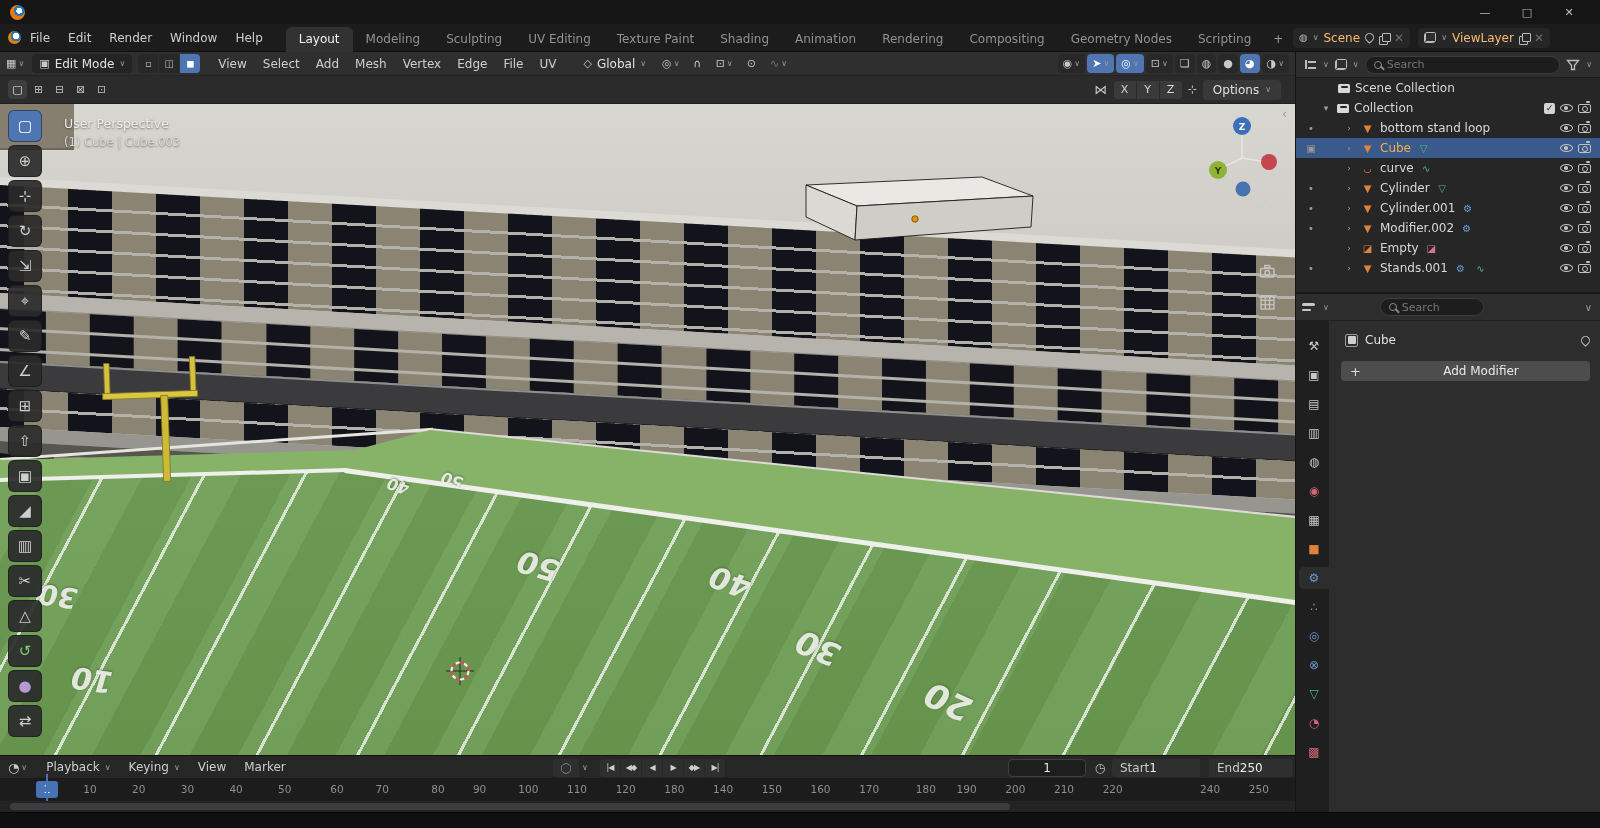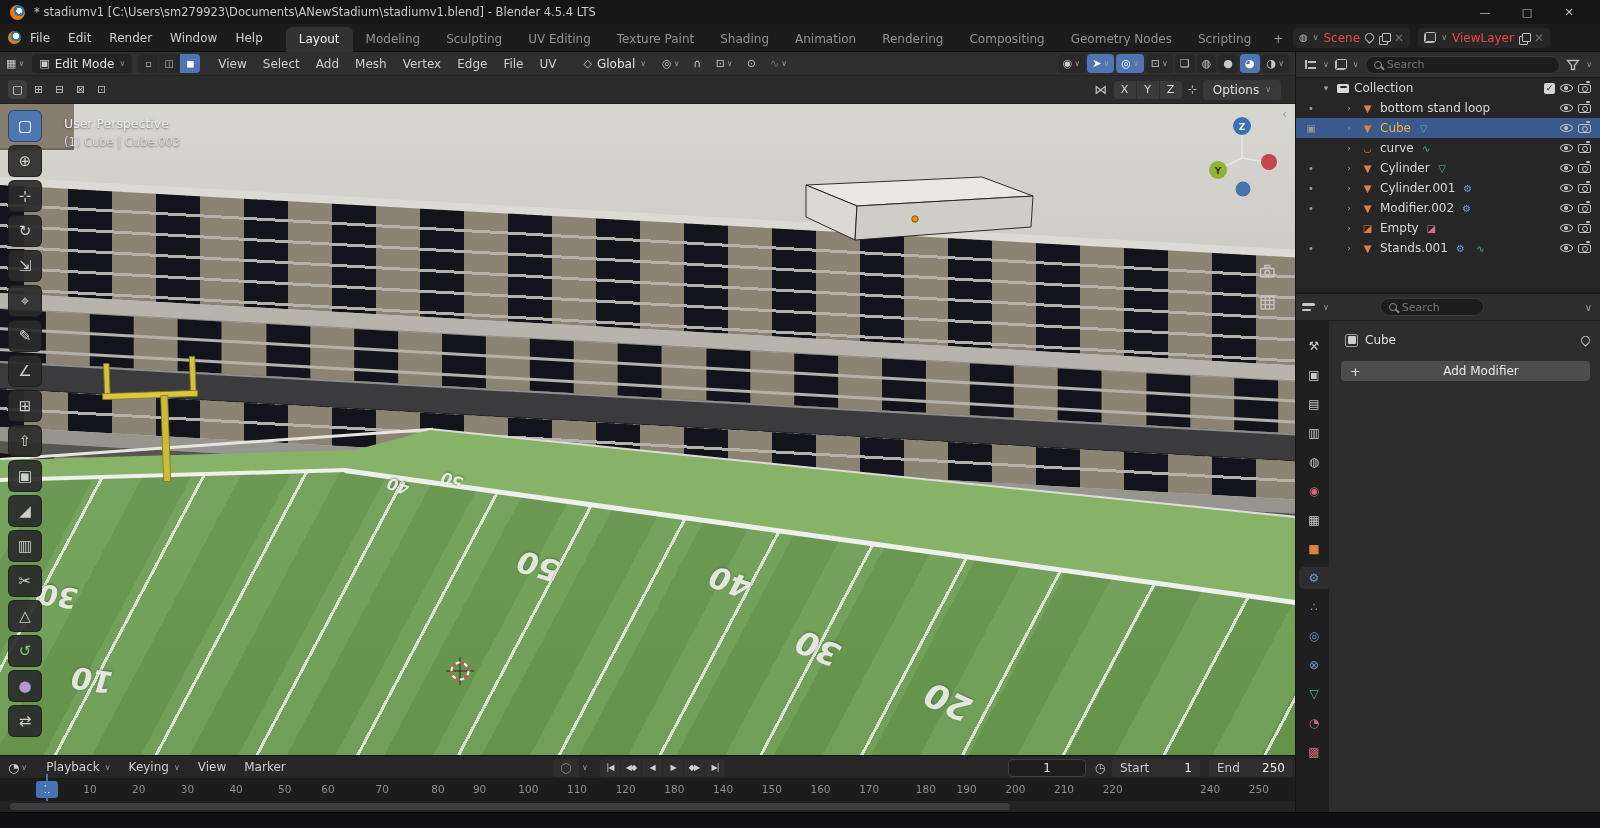--- a/index.html
+++ b/index.html
@@ -17,21 +17,21 @@
   
   .topbar { position:absolute; left:0; top:24px; width:1600px; height:28px; background:#1c1c1c; display:flex; align-items:center; padding:0 8px; border-bottom:1px solid #101010; }
   .menu-item { padding:4px 9px; color:#cfcfcf; border-radius:4px; }
   .menurow { display:flex; align-items:flex-start; }
   .tabs { display:flex; align-items:flex-end; margin-left:14px; height:28px; }
   .ws-tab { padding:5px 13px 6px; color:#929292; font-size:12px; border-radius:6px 6px 0 0; }
   .ws-tab.active { background:#323232; color:#f1f1f1; }
   .ws-tab.plus { color:#9a9a9a; padding:5px 9px 6px; }
   .tb-right { margin-left:auto; display:flex; align-items:center; gap:8px; margin-right:42px; }
   .pill { display:flex; align-items:center; gap:5px; background:#262626; border-radius:4px; padding:2px 6px; height:20px; }
-  .pill .lbl { color:#ef4444; }
+  .pill .lbl { color:#fdba74; }
   .pill .dim { color:#6f6f6f; }
   .caret { color:#9a9a9a; font-size:8px; }
   .mini-ic { color:#bdbdbd; font-size:10px; }
   .i-copy { position:relative; width:10px; height:10px; display:inline-block; }
   .i-copy::before, .i-copy::after { content:""; position:absolute; width:7px; height:7px; border:1px solid #bdbdbd; border-radius:1px; }
   .i-copy::before { left:0; top:3px; } .i-copy::after { left:3px; top:0; background:#262626; }
   .i-pin { display:inline-block; width:9px; height:9px; border:1.4px solid #bdbdbd; border-radius:50% 50% 50% 0; transform:rotate(-45deg); }
 
   
   .vp { position:absolute; left:0; top:52px; width:1295px; height:703px; }
@@ -159,21 +159,21 @@
   .tl-menus { display:flex; align-items:center; }
   .tl-menus .menu-item { padding:3px 9px; display:flex; gap:5px; align-items:center; }
   .tl-abs { position:absolute; top:2.5px; height:18px; display:flex; align-items:center; }
   .rec { left:553px; gap:3px; }
   .recbtn { width:26px; height:18px; background:#2e2e2e; border-radius:4px 0 0 4px; color:#8f8f8f; display:flex; align-items:center; justify-content:center; font-size:10px; }
   .transport { left:600px; gap:1px; }
   .tbtn { width:20px; height:18px; background:#2e2e2e; color:#cfcfcf; font-size:8px; display:flex; align-items:center; justify-content:center; letter-spacing:-1px; }
   .tbtn:first-child { border-radius:4px 0 0 4px; } .tbtn:last-child { border-radius:0 4px 4px 0; }
   .framefield { left:1008px; width:78px; background:#1e1e1e; border:1px solid #3e3e3e; border-radius:4px; justify-content:center; color:#e6e6e6; }
   .clockbtn { left:1090px; width:20px; justify-content:center; color:#bdbdbd; font-size:12px; }
-  .rangefield { background:#2f2f2f; padding:0 8px; justify-content:space-between; color:#c9c9c9; }
+  .rangefield { background:#2f2f2f; padding:0 8px; justify-content:flex-start; color:#c9c9c9; }
   .startf { left:1112px; width:88px; border-radius:4px 0 0 4px; }
   .endf { left:1201px; width:84px; border-radius:0 4px 4px 0; margin-left:8px; }
   .rangefield .val { color:#ececec; }
   .ruler { position:relative; height:22px; background:#1c1c1c; }
   .tickn { position:absolute; top:4px; width:36px; text-align:center; color:#8f8f8f; font-size:10.5px; }
   .curframe { position:absolute; left:36px; top:2px; width:22px; height:17px; background:#4772b3; color:#fff; border-radius:3px; text-align:center; line-height:17px; font-size:11px; }
   .playhead { position:absolute; left:46px; top:19px; width:2px; height:38px; background:#4772b3; }
   .tl-scroll { position:relative; height:11px; background:#232323; }
   .tl-scroll .handle { position:absolute; left:10px; top:2px; width:1000px; height:7px; background:#3d3d3d; border-radius:4px; }
 
@@ -181,21 +181,20 @@
 
   .dim-c { color:#707070; }
 </style>
 </head>
 <body>
 
 <div id="app">
 
   <div class="titlebar">
     <span class="blogo"></span>
-    <span class="wtitle">* stadiumv1 [C:\Users\sm279923\Documents\ANewStadium\stadiumv1.blend] - Blender 4.5.4 LTS</span>
     <div class="wctrls" id="win-controls">
         <span class="wbtn">—</span>
         <span class="wbtn">□</span>
         <span class="wbtn">✕</span>
       </div>
   </div>
 
   <div class="topbar">
     <span class="blogo" style="width:13px;height:13px;"></span>
     <div class="menurow" id="menu-items">
@@ -480,20 +479,24 @@
       <span class="caret">∨</span>
       <div class="search">
         <span class="mag"></span>
         <input readonly="" placeholder="Search" style="">
       </div>
       <svg width="14" height="12" fill="none" stroke="#bdbdbd" stroke-width="1.3">
         <path d="M1.5 1.5 H12.5 L8.5 6.5 V10.5 L5.5 10.5 V6.5 Z"></path>
       </svg>
       <span class="caret">∨</span>
     </div>
+    <div class="o-row" style="padding-left:42px;">
+      <span class="i-box"></span>
+      <span class="o-name">Scene Collection</span>
+    </div>
     <div class="o-row" style="padding-left:24px;">
       <span class="c-caret">▾</span>
       <span class="i-box"></span>
       <span class="o-name">Collection</span>
       <span class="o-sp"></span>
       <span class="i-checkbox">✓</span>
       <span class="i-eye"></span>
       <span class="i-cam"></span>
     </div>
     <div id="outliner-rows">
@@ -661,21 +664,21 @@
         <span class="val">250</span>
       </div>
     </div>
     <div class="ruler" id="ruler">
       <span class="curframe">1</span>
     <span class="tickn" style="left: 72px;">10</span>
         <span class="tickn" style="left: 120.7px;">20</span>
         <span class="tickn" style="left: 169.4px;">30</span>
         <span class="tickn" style="left: 218.1px;">40</span>
         <span class="tickn" style="left: 266.8px;">50</span>
-        <span class="tickn" style="left: 310px;">60</span>
+        <span class="tickn" style="left: 319px;">60</span>
         <span class="tickn" style="left: 364.2px;">70</span>
         <span class="tickn" style="left: 420px;">80</span>
         <span class="tickn" style="left: 461.6px;">90</span>
         <span class="tickn" style="left: 510.3px;">100</span>
         <span class="tickn" style="left: 559px;">110</span>
         <span class="tickn" style="left: 607.7px;">120</span>
         <span class="tickn" style="left: 656.4px;">180</span>
         <span class="tickn" style="left: 705.1px;">140</span>
         <span class="tickn" style="left: 753.8px;">150</span>
         <span class="tickn" style="left: 802.5px;">160</span>

